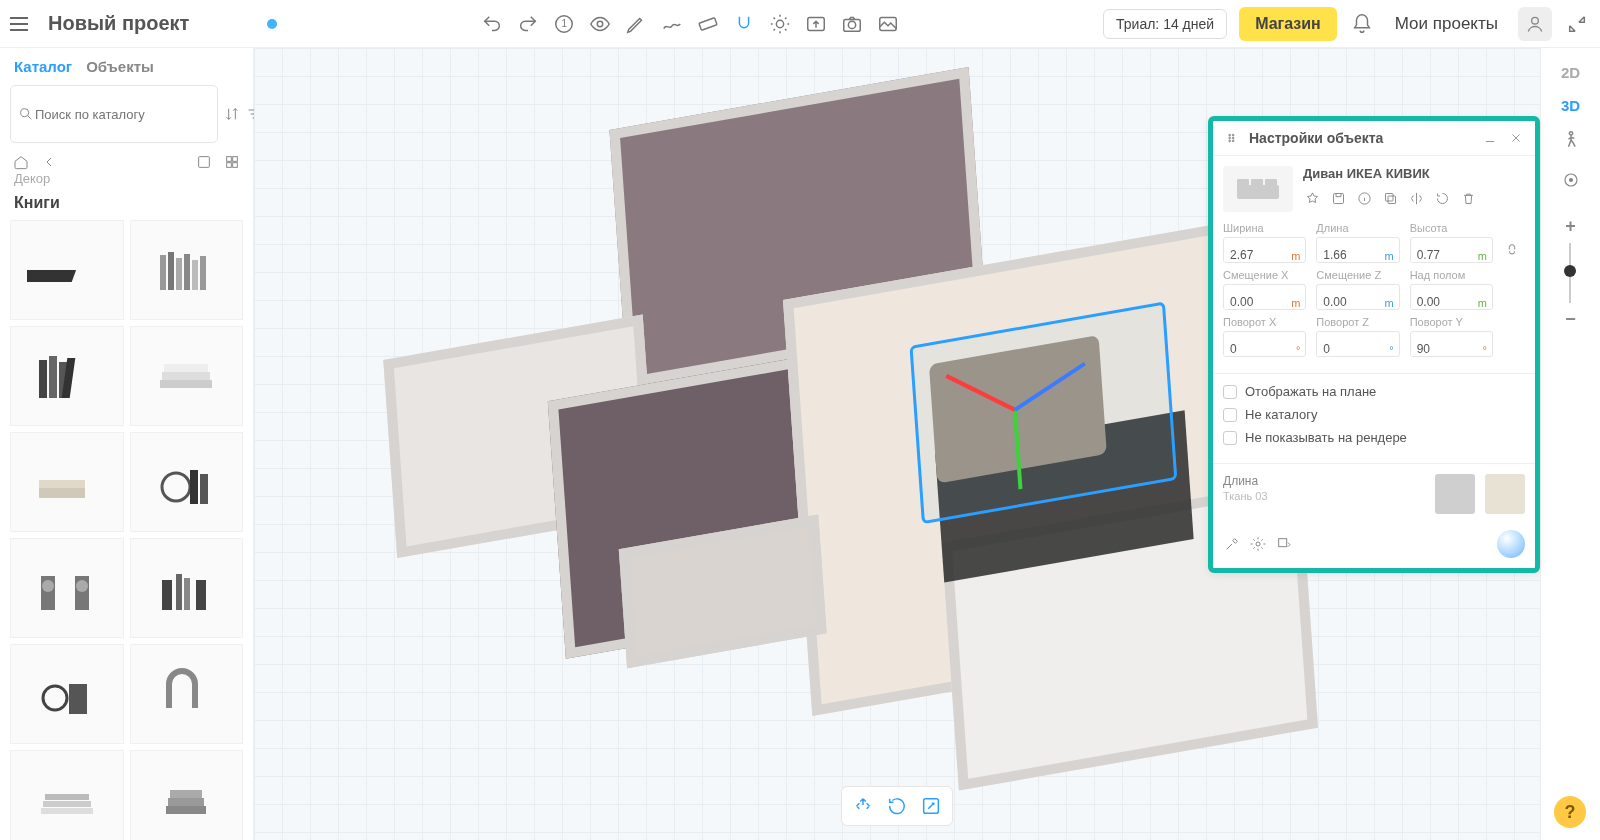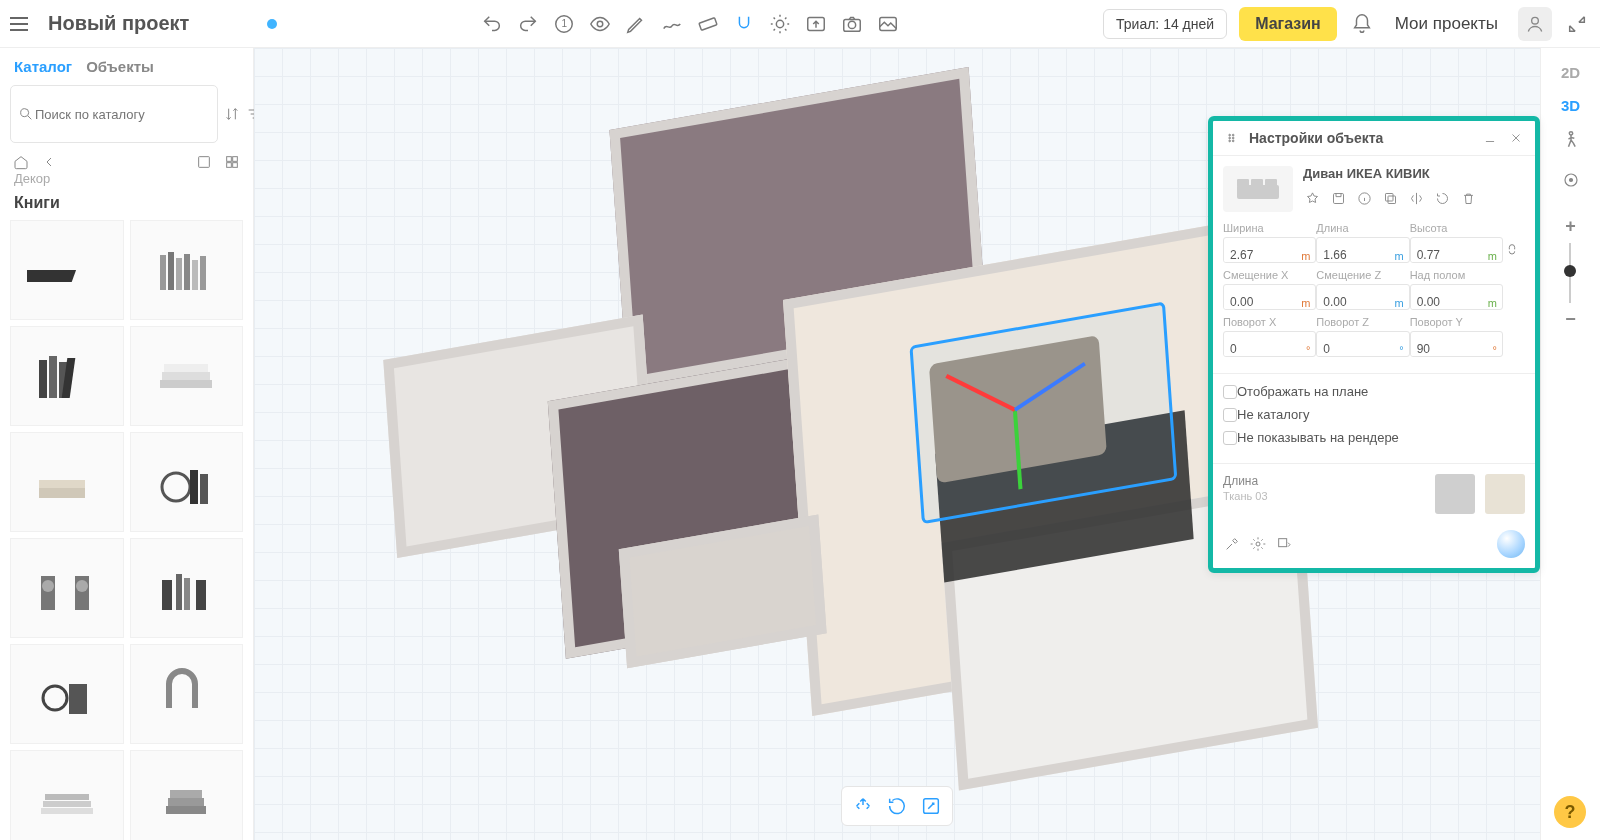--- a/index.html
+++ b/index.html
@@ -78,32 +78,32 @@
 .panel-hd .ttl{flex:1; font-weight:600; color:#555; font-size:14px;}
 .panel-hd .mini-icon svg{width:14px; height:14px;}
 .obj-row{display:flex; gap:10px; padding:10px;}
 .thumb{width:70px; height:46px; background:#f5f5f5; border-radius:4px; display:flex; align-items:center; justify-content:center;}
 .thumb svg{width:50px; height:28px; fill:#ccc;}
 .obj-info{flex:1;}
 .obj-name{font-weight:600; color:#555; font-size:13px; margin-bottom:8px;}
 .obj-icons{display:flex; gap:8px; color:#888;}
 .obj-icons .mini-icon svg{width:15px; height:15px;}
 .props{padding:0 10px 10px;}
-.prow{display:flex; gap:0; margin-bottom:6px;}
+.prow{display:flex; gap:10px; margin-bottom:6px;}
 .pcol{flex:1;}
 .plabel{color:#aaa; font-size:11px; margin-bottom:3px;}
 .pinput{display:flex; align-items:flex-end; border:1px solid #e5e5e5; border-radius:3px; height:26px; overflow:hidden;}
 .pinput input{border:none; outline:none; padding:0 6px; width:100%; font-size:12px; color:#555;}
 .unit{font-size:11px; padding:0 5px; color:#e07a3a;}
 .unit.m{color:#3a9fe0;}
 .unit.h{color:#6ab04c;}
 .unit.deg{color:#e07a3a;}
 .lock-col{width:22px; display:flex; align-items:flex-end; padding-bottom:4px;}
 .checks{border-top:1px solid #eee; padding:10px;}
-.chk{display:flex; align-items:center; margin-bottom:8px; color:#555; cursor:pointer;}
+.chk{display:flex; align-items:center; gap:8px; margin-bottom:8px; color:#555; cursor:pointer;}
 .chk-box{width:14px; height:14px; border:1.5px solid #ccc; border-radius:3px;}
 .material{border-top:1px solid #eee; padding:10px; display:flex; gap:10px;}
 .mat-info{flex:1;}
 .mat-label{color:#888; font-size:12px;}
 .mat-sub{color:#bbb; font-size:11px; margin-top:2px;}
 .swatch{width:40px; height:40px; border-radius:3px;}
 .sw1{background:#cfcfcf;}
 .sw2{background:#e8e2d5;}
 .mat-icons{display:flex; gap:8px; padding:6px 10px 10px; color:#888; align-items:center;}
 .sphere{width:28px; height:28px; border-radius:50%; background:radial-gradient(circle at 35% 30%, #fff, #a7d5ff 60%, #6fb5ef); margin-left:auto;}

